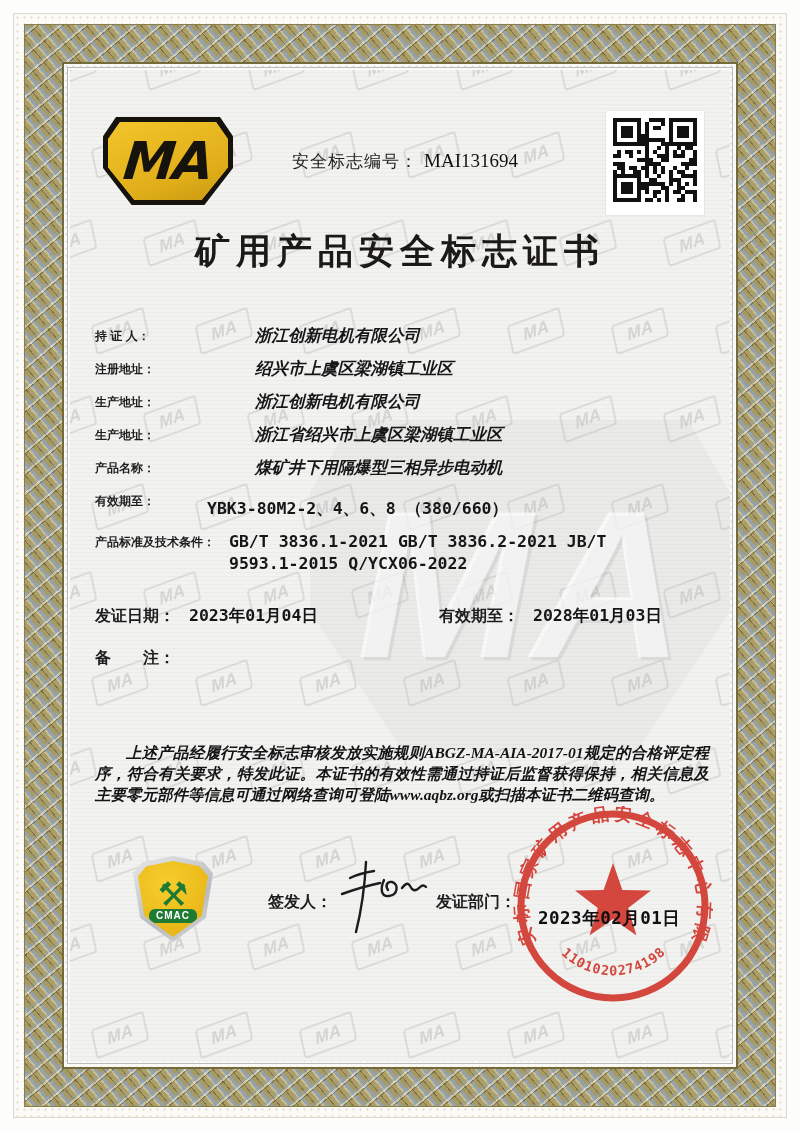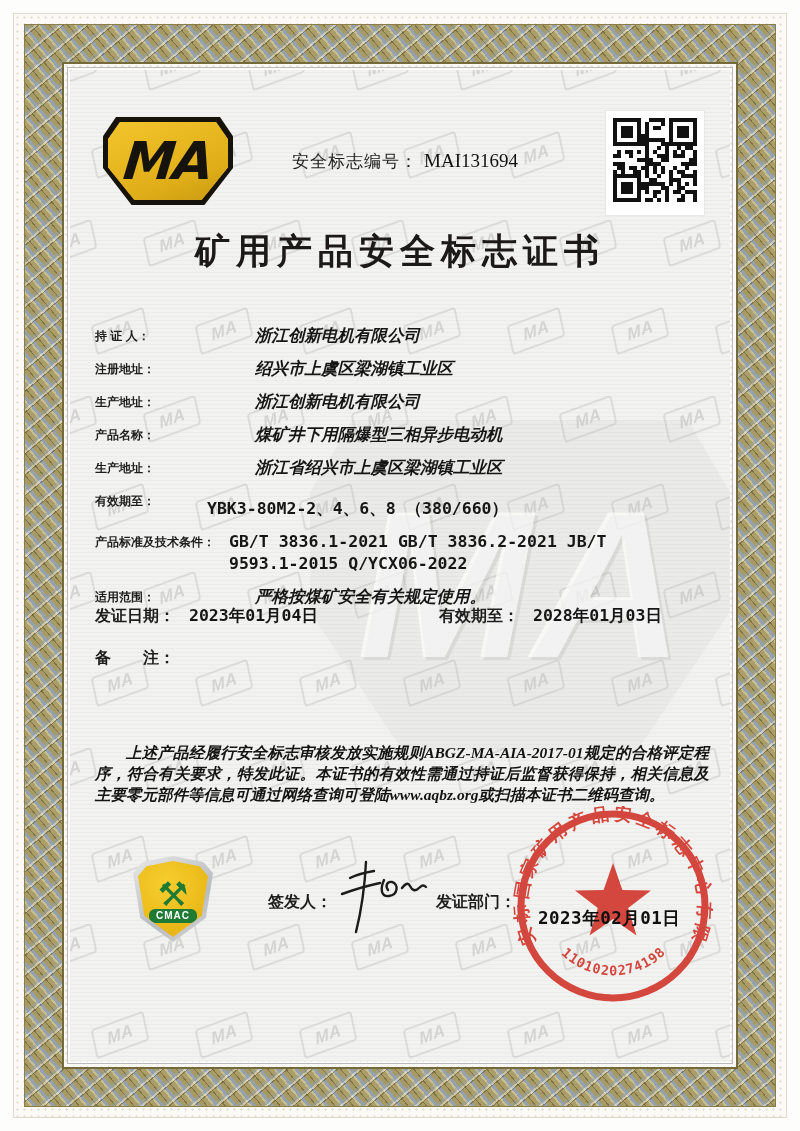--- a/index.html
+++ b/index.html
@@ -675,38 +675,34 @@
         </div>
         <div class="frow">
           <span class="flabel">注册地址：</span>
           <span class="fvalue kai">绍兴市上虞区梁湖镇工业区</span>
         </div>
         <div class="frow">
           <span class="flabel">生产地址：</span>
           <span class="fvalue kai">浙江创新电机有限公司</span>
         </div>
         <div class="frow">
+          <span class="flabel">生产地址：</span>
+          <span class="fvalue kai">浙江省绍兴市上虞区梁湖镇工业区</span>
+        </div>
+        <div class="frow">
           <span class="flabel">产品名称：</span>
           <span class="fvalue kai">煤矿井下用隔爆型三相异步电动机</span>
-        </div>
-        <div class="frow">
-          <span class="flabel">生产地址：</span>
-          <span class="fvalue kai">浙江省绍兴市上虞区梁湖镇工业区</span>
         </div>
         <div class="frow">
           <span class="flabel">有效期至：</span>
           <span class="fvalue mono">YBK3-80M2-2、4、6、8 （380/660）</span>
         </div>
         <div class="frow">
           <span class="flabel wide">产品标准及技术条件：</span>
           <span class="fvalue mono-wrap">GB/T 3836.1-2021 GB/T 3836.2-2021 JB/T 9593.1-2015 Q/YCX06-2022</span>
-        </div>
-        <div class="frow">
-          <span class="flabel">适用范围：</span>
-          <span class="fvalue kai">严格按煤矿安全有关规定使用。</span>
         </div>
       </div>
 
     <div class="z dates">
       <span class="dlabel">发证日期：</span>
       <span class="dval first">2023年01月04日</span>
       <span class="dlabel second">有效期至：</span>
       <span class="dval">2028年01月03日</span>
     </div>
 

